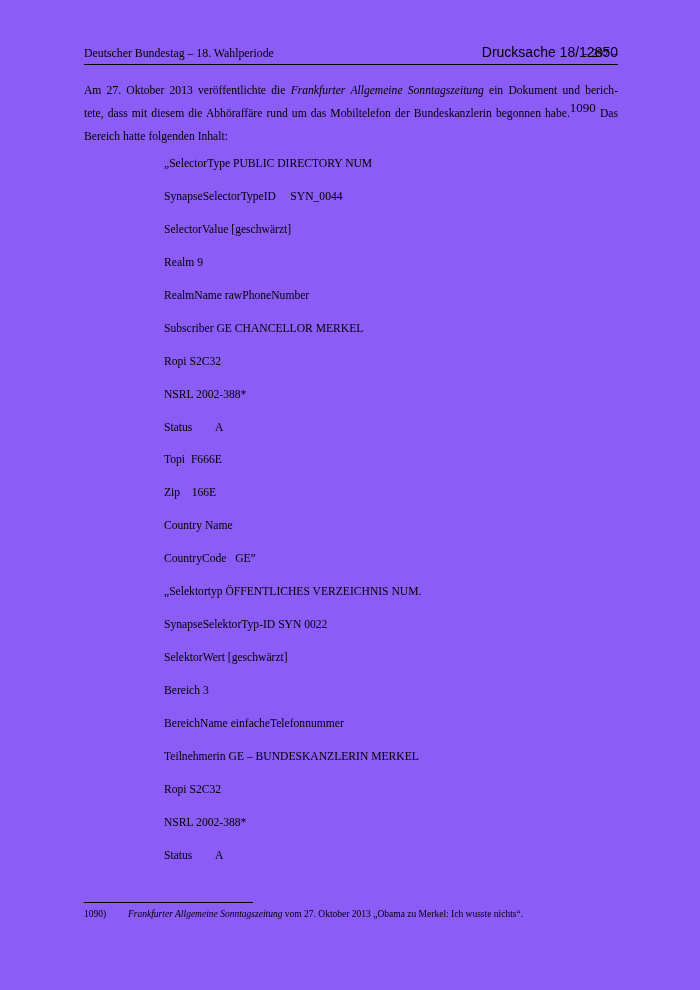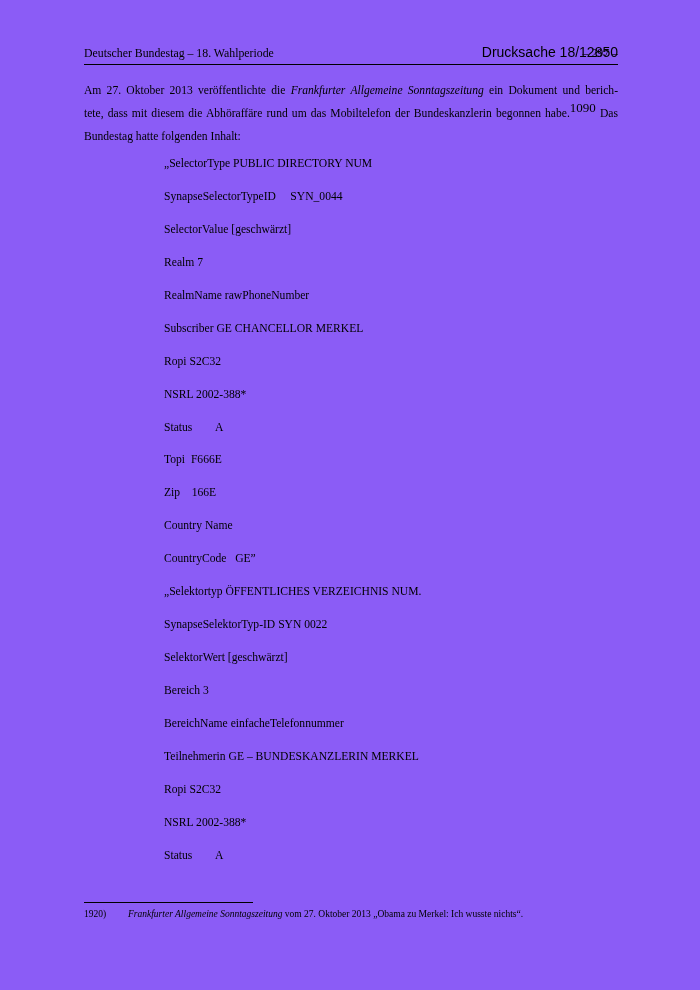--- a/index.html
+++ b/index.html
@@ -87,28 +87,28 @@
 
   <div class="header">
     <span class="header-left">Deutscher Bundestag – 18. Wahlperiode</span>
     <span class="header-center">– 297 –</span>
     <span class="header-right"><span class="bold">Drucksache</span><span class="regular">&nbsp;</span><span class="regular">18/</span><span class="bold">12850</span></span>
   </div>
 
   <div class="intro">
     <div class="jline"><span>Am 27. Oktober 2013 veröffentlichte die </span><span class="italic">Frankfurter Allgemeine Sonntagszeitung</span><span> ein Dokument und berich-</span></div>
     <div class="jline"><span>tete, dass mit diesem die Abhöraffäre rund um das Mobiltelefon der Bundeskanzlerin begonnen habe.</span><sup class="fnref">1090</sup><span> Das</span></div>
-    <div class="lline">Bundestag hatte folgenden Inhalt:</div>
+    <div class="lline">Bereich hatte folgenden Inhalt:</div>
   </div>
 
   <div class="doc-block">
     <div class="doc-line">„SelectorType PUBLIC DIRECTORY NUM</div>
     <div class="doc-line">SynapseSelectorTypeID     SYN_0044</div>
     <div class="doc-line">SelectorValue [geschwärzt]</div>
-    <div class="doc-line">Realm 7</div>
+    <div class="doc-line">Realm 9</div>
     <div class="doc-line">RealmName rawPhoneNumber</div>
     <div class="doc-line">Subscriber GE CHANCELLOR MERKEL</div>
     <div class="doc-line">Ropi S2C32</div>
     <div class="doc-line">NSRL 2002-388*</div>
     <div class="doc-line">Status        A</div>
     <div class="doc-line">Topi  F666E</div>
     <div class="doc-line">Zip    166E</div>
     <div class="doc-line">Country Name</div>
     <div class="doc-line">CountryCode   GE”</div>
     <div class="doc-line">„Selektortyp ÖFFENTLICHES VERZEICHNIS NUM.</div>
@@ -116,15 +116,15 @@
     <div class="doc-line">SelektorWert [geschwärzt]</div>
     <div class="doc-line">Bereich 3</div>
     <div class="doc-line">BereichName einfacheTelefonnummer</div>
     <div class="doc-line">Teilnehmerin GE – BUNDESKANZLERIN MERKEL</div>
     <div class="doc-line">Ropi S2C32</div>
     <div class="doc-line">NSRL 2002-388*</div>
     <div class="doc-line">Status        A</div>
   </div>
 
   <div class="footnote-rule"></div>
-  <div class="footnote"><span class="marker">1920)</span><span class="italic">Frankfurter Allgemeine Sonntagszeitung</span><span> vom 27. Oktober 2013 „Obama zu Merkel: Ich wusste nichts“.</span></div>
+  <div class="footnote"><span class="marker">1090)</span><span class="italic">Frankfurter Allgemeine Sonntagszeitung</span><span> vom 27. Oktober 2013 „Obama zu Merkel: Ich wusste nichts“.</span></div>
 
 </div>
 
 </body></html>

